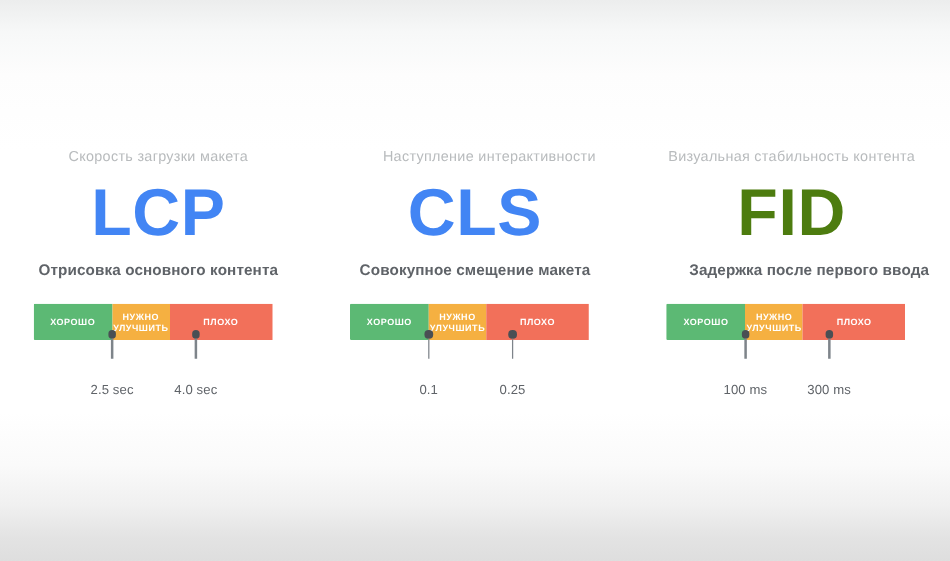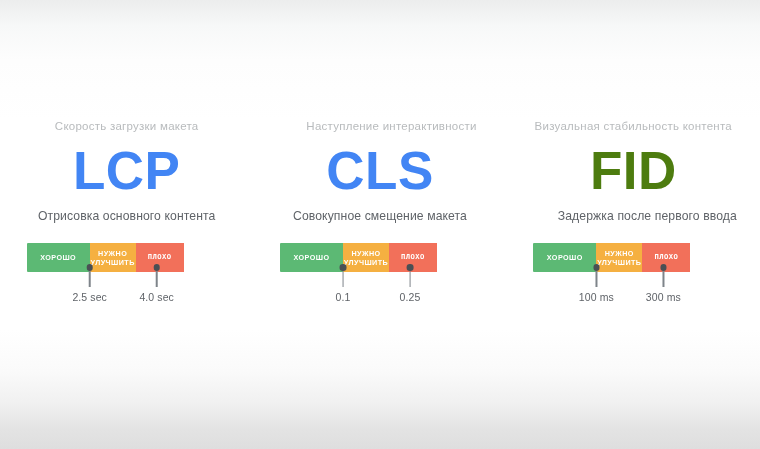--- a/index.html
+++ b/index.html
@@ -72,20 +72,21 @@
   }
 
   .metric-subtitle {
     margin-top: 9px;
     font-size: 12.2px;
     color: #5f6368;
     line-height: 17px;
     letter-spacing: 0.1px;
     text-align: center;
     white-space: nowrap;
+    font-weight: bold;
   }
 
   
   .scale-wrap {
     margin-top: 18px;
     width: 200px;
     position: relative;
   }
 
   .scale-bar {
@@ -107,21 +108,21 @@
     font-weight: bold;
     letter-spacing: 0.45px;
     line-height: 9px;
     text-transform: uppercase;
     box-sizing: border-box;
     padding: 0 2px;
   }
 
   .seg-good   { width: 63px; }
   .seg-needs  { width: 46px; }
-  .seg-poor   { width: 48px; font-family: Liberation Mono, monospace; }
+  .seg-poor   { width: 82px; }
 
   .scale-seg span { display: block; }
 
   
   .ticks {
     position: relative;
     width: 200px;
     height: 40px;
   }
 
@@ -141,21 +142,21 @@
     background: #4a4f54;
   }
 
   .tick-line {
     width: 1.6px;
     height: 16px;
     background: #7e848a;
   }
 
   .tick-label {
-    margin-top: 4px;
+    margin-top: 19px;
     font-size: 10.5px;
     color: #5f6368;
     line-height: 13px;
     white-space: nowrap;
     letter-spacing: 0.1px;
   }
 </style>
 </head>
 <body>
 

